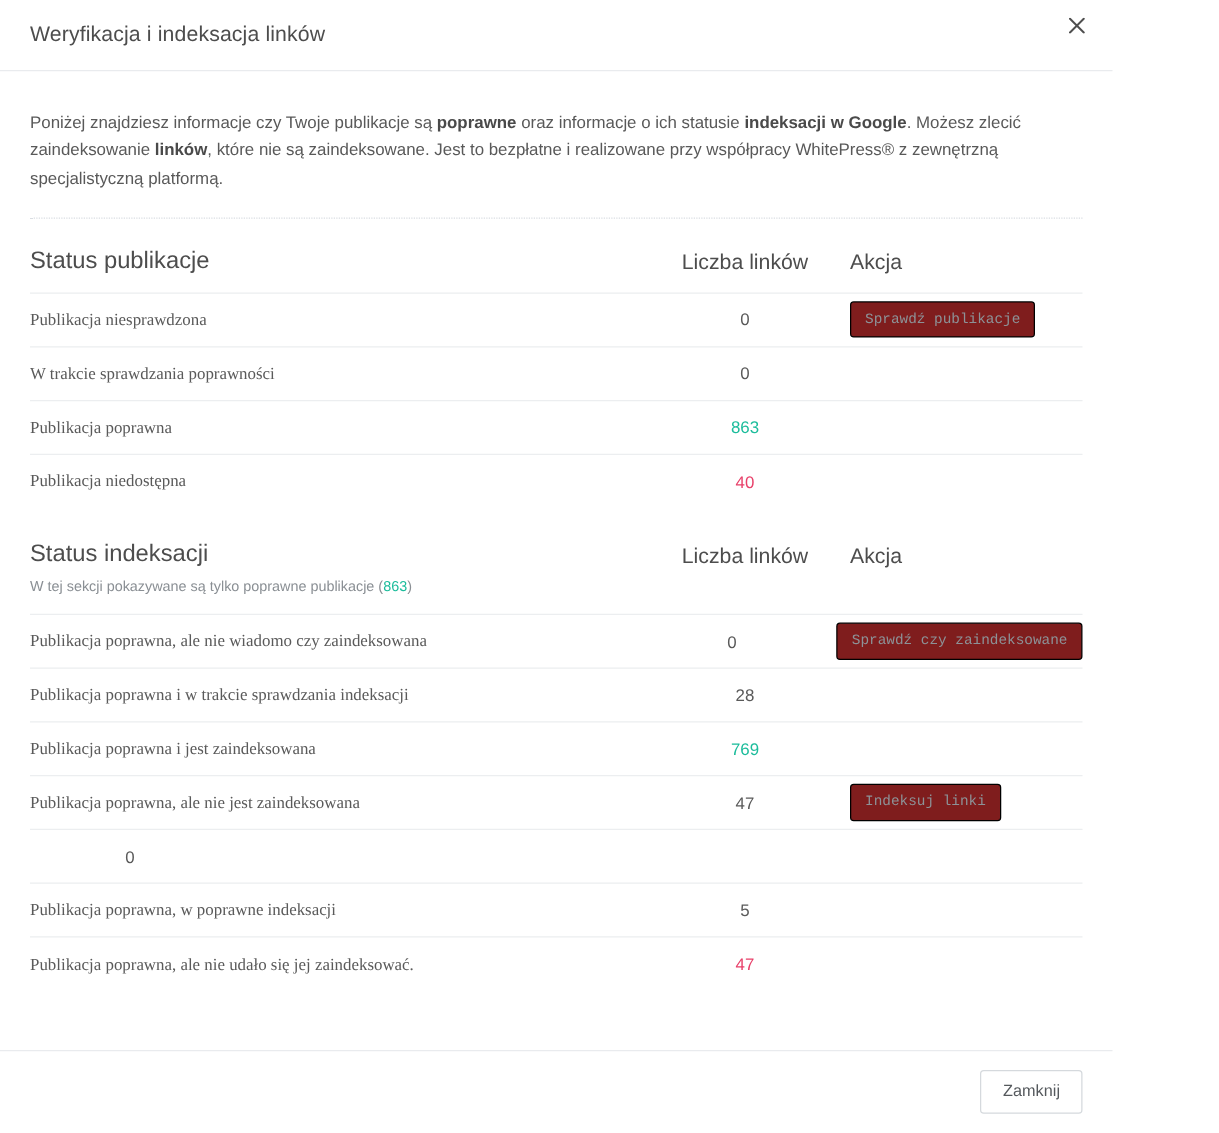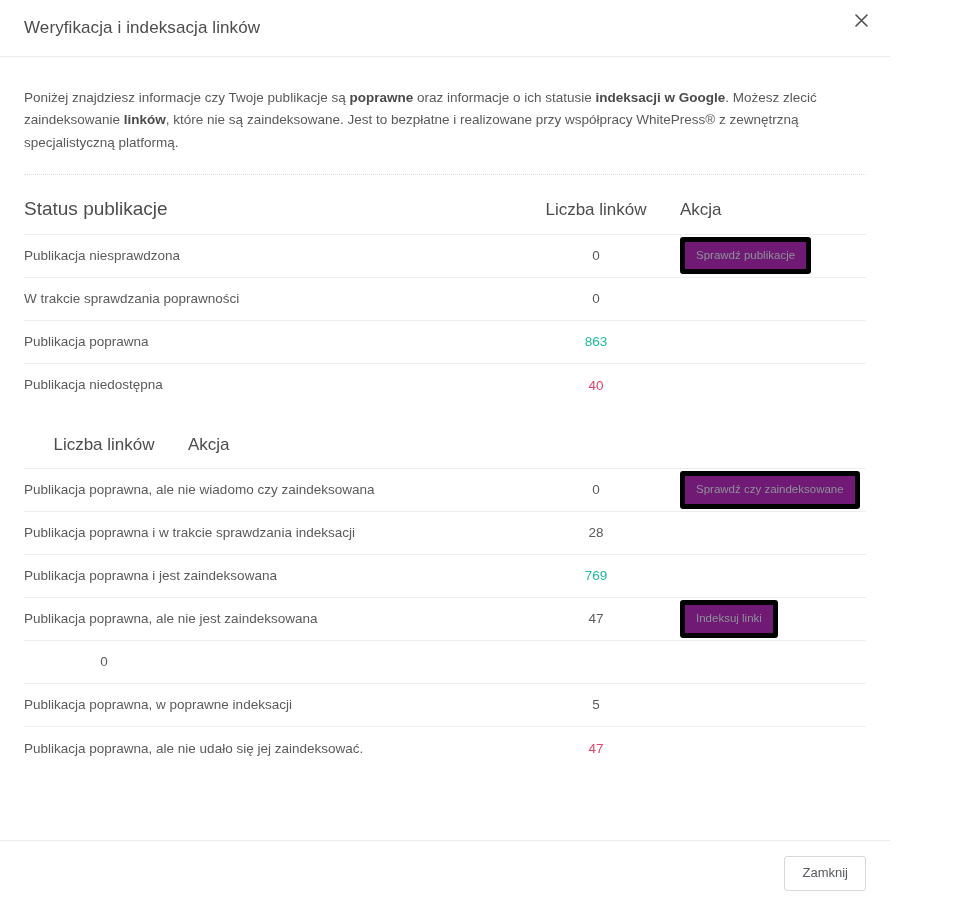--- a/index.html
+++ b/index.html
@@ -134,43 +134,44 @@
     border-bottom: 1px solid #eceef0;
     padding: 0;
   }
   .row:last-child { border-bottom: none; }
   .row-label {
     flex: 1 1 auto;
     font-size: 13.5px;
     color: #5a5a5a;
     padding-right: 12px;
     line-height: 1.3;
+    font-family: Liberation Serif, serif;
   }
   .row-count {
     flex: 0 0 160px;
     text-align: center;
     font-size: 13.5px;
     color: #5a5a5a;
   }
   .row-count.teal { color: #1bbc9b; }
   .row-count.red  { color: #e8416a; }
   .row-action {
     flex: 0 0 190px;
     padding-left: 4px;
     display: flex;
     align-items: center;
   }
 
   .btn-outline {
     display: inline-block;
-    background: #701a75;
-    border: 5px solid #000000;
+    background: #7f1d1d;
+    border: 1px solid #000000;
     border-radius: 3px;
     color: #8d9297;
-    font-family: Liberation Sans, sans-serif;
+    font-family: Liberation Mono, monospace;
     font-size: 11.5px;
     line-height: 1;
     padding: 8px 11px;
     cursor: pointer;
     white-space: nowrap;
   }
 
   
   .modal-footer {
     flex: 0 0 66px;
@@ -249,20 +250,24 @@
           <div class="row-label">Publikacja niedostępna</div>
           <div class="row-count red">40</div>
           <div class="row-action"></div>
         </div>
 
       </div>
     </div>
 
     <div class="section">
       <div class="section-head second">
+        <div class="sh-title-wrap">
+          <h2 class="sh-title">Status indeksacji</h2>
+          <p class="sh-note"><span>W tej sekcji pokazywane są tylko poprawne publikacje (</span><span class="teal">863</span><span>)</span></p>
+        </div>
         <div class="col-count">Liczba linków</div>
         <div class="col-action">Akcja</div>
       </div>
 
       <div class="rows">
 
         <div class="row">
           <div class="row-label">Publikacja poprawna, ale nie wiadomo czy zaindeksowana</div>
           <div class="row-count">0</div>
           <div class="row-action">

